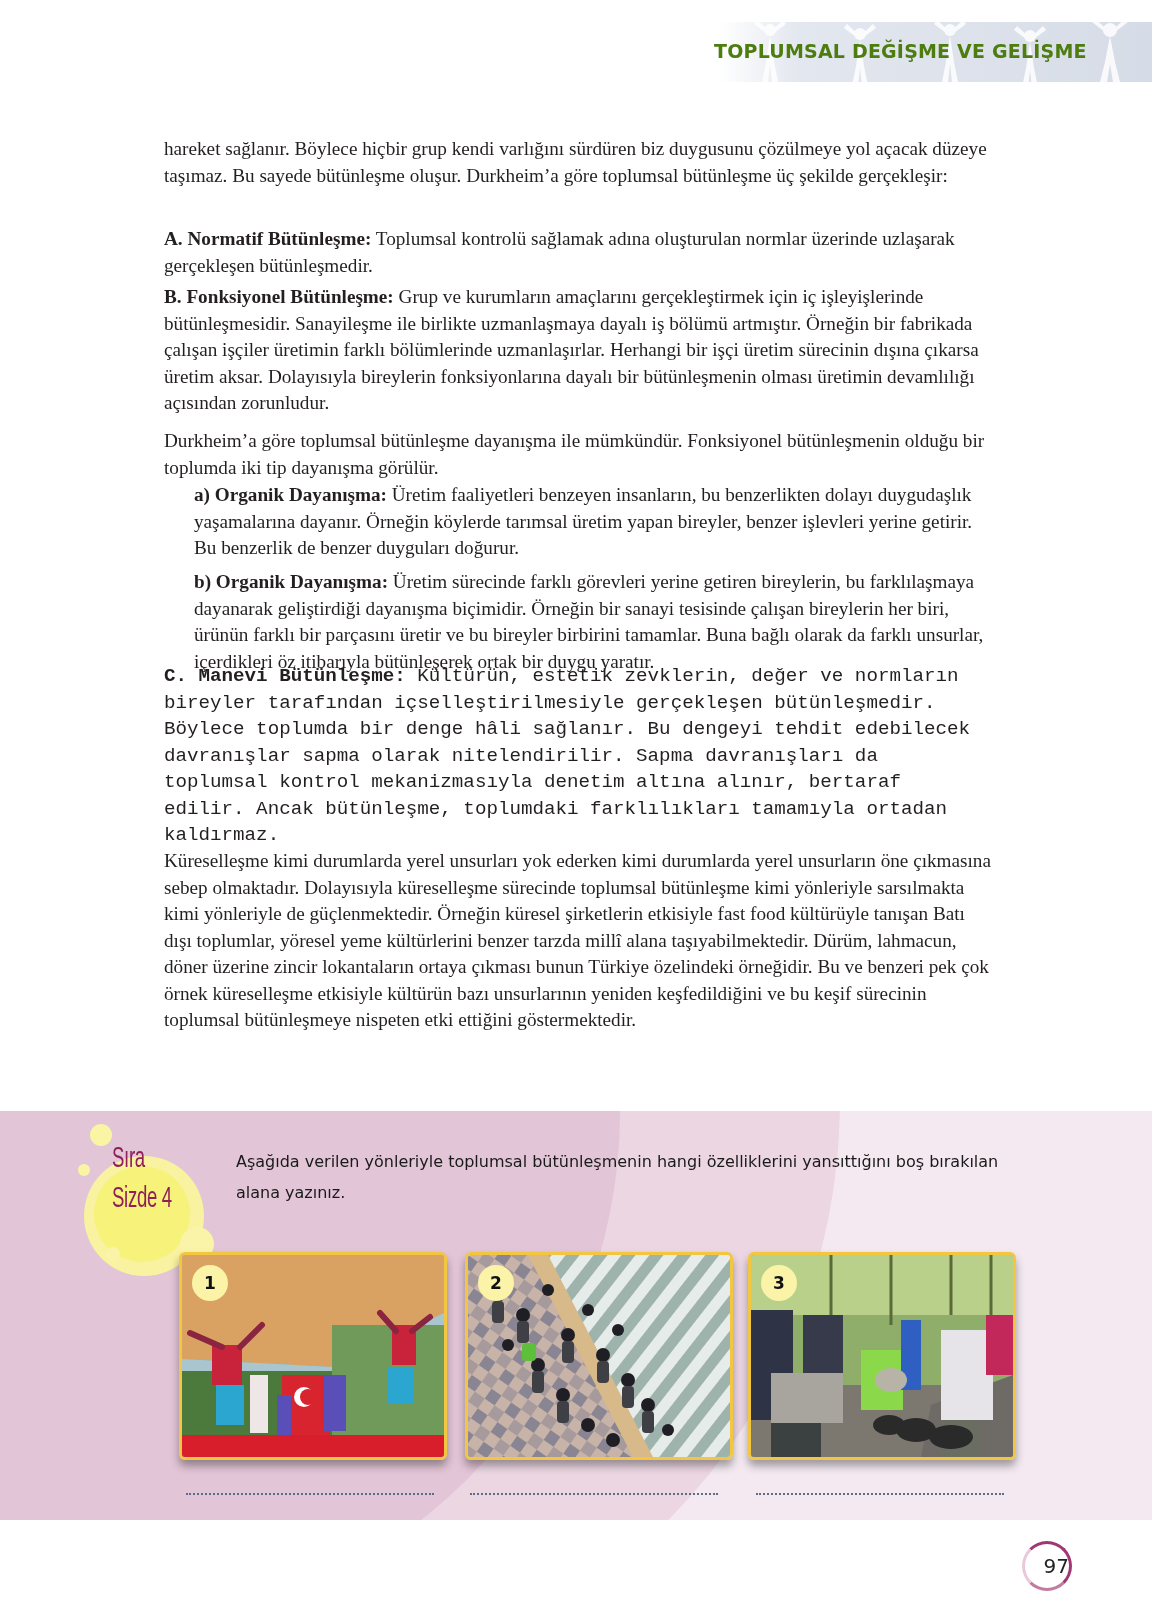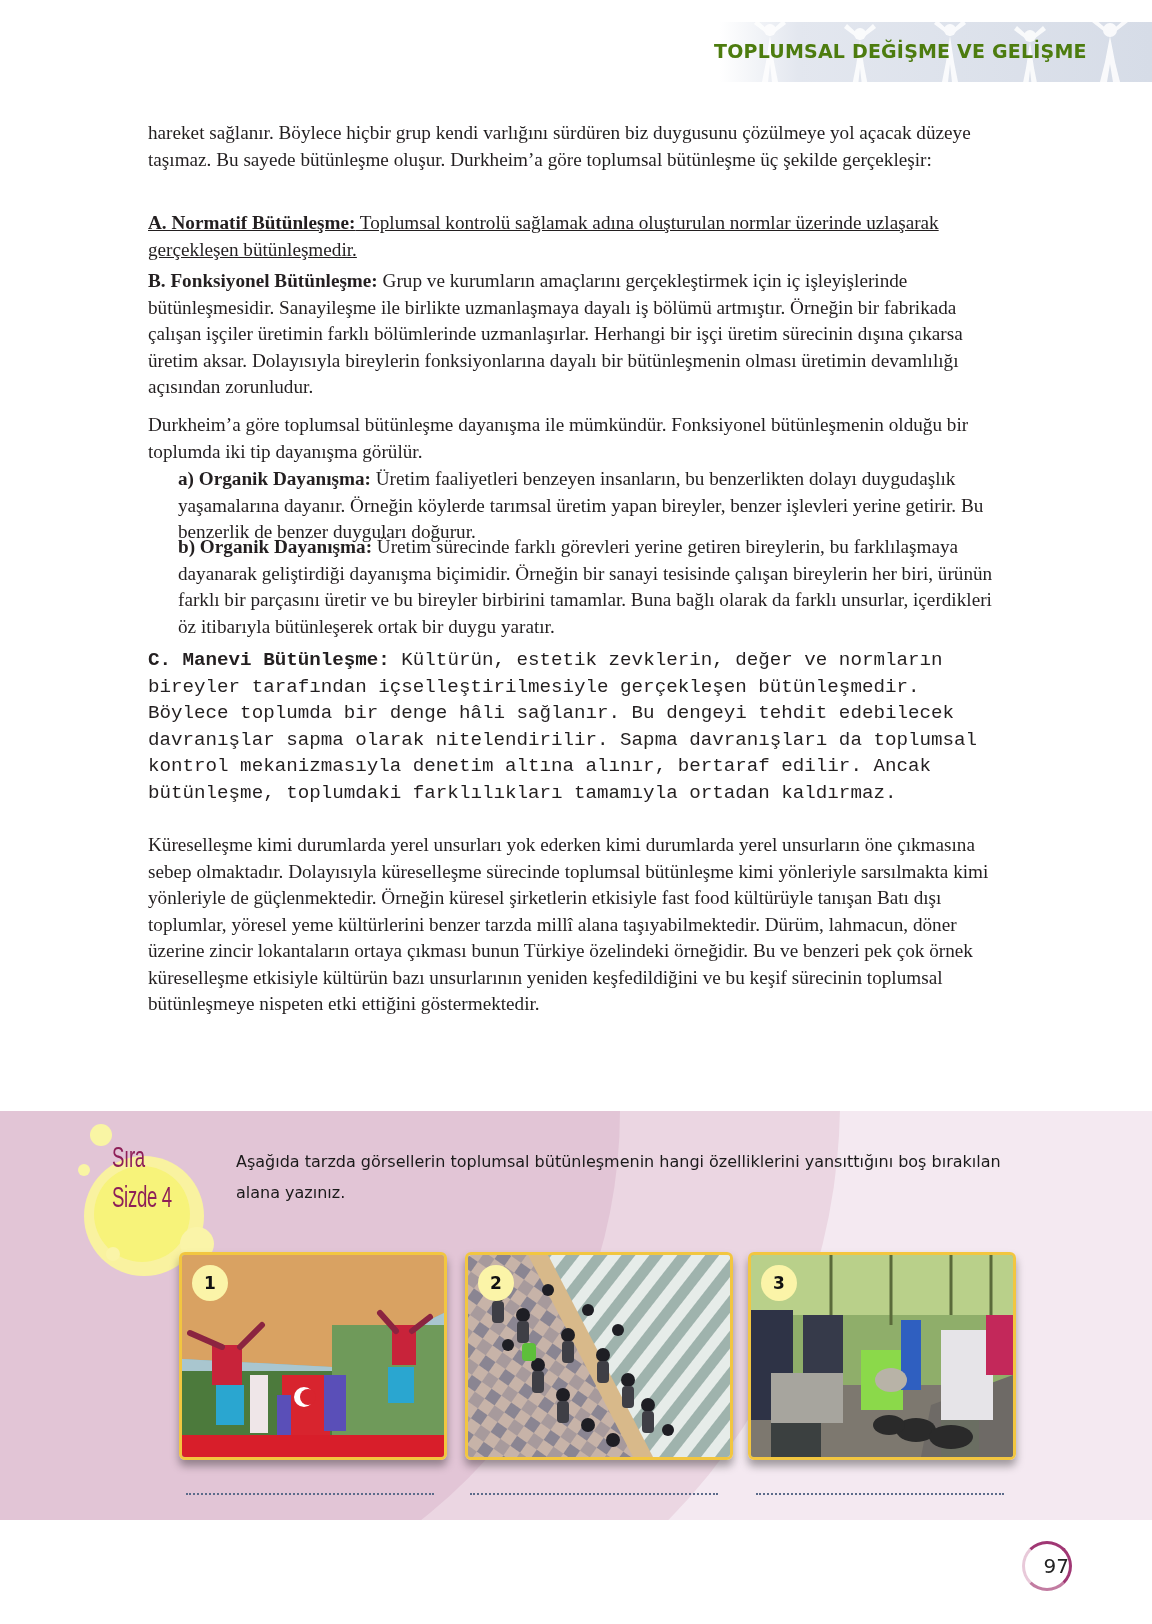--- a/index.html
+++ b/index.html
@@ -8,21 +8,21 @@
 
   
   .header-band { position:absolute; left:720px; top:22px; width:432px; height:60px;
     background:linear-gradient(90deg, rgba(232,236,243,0) 0%, #e3e7ef 18%, #d6dce7 100%); overflow:hidden; }
   .header-band svg { position:absolute; left:0; top:0; }
   .header-title { position:absolute; left:714px; top:40px; font-family:"DejaVu Sans", sans-serif; font-weight:bold;
     font-size:19px; color:#4d7c0f; letter-spacing:0.2px; white-space:nowrap; }
 
   
   .text-block { position:absolute; left:148px; width:860px; font-size:19.2px; line-height:26.5px; }
-  .text-block p { margin:0; }
+  .text-block p { margin:16px; }
   .indent { left:178px; width:830px; }
   b { font-weight:bold; }
 
   
   .activity { position:absolute; left:0; top:1111px; width:1152px; height:409px; background:#f4e9f1; overflow:hidden; }
   .activity .bg-shape1 { position:absolute; left:-420px; top:-520px; width:1040px; height:1040px; border-radius:50%; background:#e2c5d6; }
   .activity .bg-shape2 { position:absolute; left:-320px; top:-600px; width:1160px; height:1180px; border-radius:50%; background:#ebd6e2; z-index:0;}
   .activity .bg-shape1 { z-index:1; }
 
   .badge { position:absolute; left:70px; top:1122px; width:160px; height:145px; z-index:3; }
@@ -71,37 +71,37 @@
         </g>
     </g>
   </svg>
 </div>
 <div class="header-title">TOPLUMSAL DEĞİŞME VE GELİŞME</div>
 
 <div class="text-block" style="top:120px;">
   <p>hareket sağlanır. Böylece hiçbir grup kendi varlığını sürdüren biz duygusunu çözülmeye yol açacak düzeye taşımaz. Bu sayede bütünleşme oluşur. Durkheim’a göre toplumsal bütünleşme üç şekilde gerçekleşir:</p>
 </div>
 
-<div class="text-block" style="top:210px;text-decoration:underline;">
+<div class="text-block" style="top:210px;">
   <p><b>A. Normatif Bütünleşme:</b><span> Toplumsal kontrolü sağlamak adına oluşturulan normlar üzerinde uzlaşarak gerçekleşen bütünleşmedir.</span></p>
 </div>
 
 <div class="text-block" style="top:268px;">
   <p><b>B. Fonksiyonel Bütünleşme:</b><span> Grup ve kurumların amaçlarını gerçekleştirmek için iç işleyişlerinde bütünleşmesidir. Sanayileşme ile birlikte uzmanlaşmaya dayalı iş bölümü artmıştır. Örneğin bir fabrikada çalışan işçiler üretimin farklı bölümlerinde uzmanlaşırlar. Herhangi bir işçi üretim sürecinin dışına çıkarsa üretim aksar. Dolayısıyla bireylerin fonksiyonlarına dayalı bir bütünleşmenin olması üretimin devamlılığı açısından zorunludur.</span></p>
 </div>
 
 <div class="text-block" style="top:412px;">
   <p>Durkheim’a göre toplumsal bütünleşme dayanışma ile mümkündür. Fonksiyonel bütünleşmenin olduğu bir toplumda iki tip dayanışma görülür.</p>
 </div>
 
 <div class="text-block indent" style="top:466px;">
   <p><b>a) Organik Dayanışma:</b><span> Üretim faaliyetleri benzeyen insanların, bu benzerlikten dolayı duygudaşlık yaşamalarına dayanır. Örneğin köylerde tarımsal üretim yapan bireyler, benzer işlevleri yerine getirir. Bu benzerlik de benzer duyguları doğurur.</span></p>
 </div>
 
-<div class="text-block indent" style="top:534px;">
+<div class="text-block indent" style="top:553px;">
   <p><b>b) Organik Dayanışma:</b><span> Üretim sürecinde farklı görevleri yerine getiren bireylerin, bu farklılaşmaya dayanarak geliştirdiği dayanışma biçimidir. Örneğin bir sanayi tesisinde çalışan bireylerin her biri, ürünün farklı bir parçasını üretir ve bu bireyler birbirini tamamlar. Buna bağlı olarak da farklı unsurlar, içerdikleri öz itibarıyla bütünleşerek ortak bir duygu yaratır.</span></p>
 </div>
 
 <div class="text-block" style="top:647px;font-family:Liberation Mono, monospace;">
   <p><b>C. Manevi Bütünleşme:</b><span> Kültürün, estetik zevklerin, değer ve normların bireyler tarafından içselleştirilmesiyle gerçekleşen bütünleşmedir. Böylece toplumda bir denge hâli sağlanır. Bu dengeyi tehdit edebilecek davranışlar sapma olarak nitelendirilir. Sapma davranışları da toplumsal kontrol mekanizmasıyla denetim altına alınır, bertaraf edilir.  Ancak bütünleşme, toplumdaki farklılıkları tamamıyla ortadan kaldırmaz.</span></p>
 </div>
 
 <div class="text-block" style="top:832px;">
   <p>Küreselleşme kimi durumlarda yerel unsurları yok ederken kimi durumlarda yerel unsurların öne çıkmasına sebep olmaktadır. Dolayısıyla küreselleşme sürecinde toplumsal bütünleşme kimi yönleriyle sarsılmakta kimi yönleriyle de güçlenmektedir. Örneğin küresel şirketlerin etkisiyle fast food kültürüyle tanışan Batı dışı toplumlar, yöresel yeme kültürlerini benzer tarzda millî alana taşıyabilmektedir. Dürüm, lahmacun, döner üzerine zincir lokantaların ortaya çıkması bunun Türkiye özelindeki örneğidir. Bu ve benzeri pek çok örnek küreselleşme etkisiyle kültürün bazı unsurlarının yeniden keşfedildiğini ve bu keşif sürecinin toplumsal bütünleşmeye nispeten etki ettiğini göstermektedir.</p>
 </div>
@@ -117,21 +117,21 @@
   <div class="c" style="left:20px; top:2px; width:22px; height:22px; background:#f9f5a4;"></div>
   <div class="c" style="left:8px; top:42px; width:12px; height:12px; background:#f9f5a4;"></div>
   <div class="c" style="left:110px; top:105px; width:34px; height:34px; background:#faf4a8;"></div>
   <div class="c" style="left:36px; top:125px; width:14px; height:14px; background:#faf4a8;"></div>
 </div>
 <div class="badge-text">
   <div>Sıra</div>
   <div>Sizde 4</div>
 </div>
 
-<div class="activity-instruction">Aşağıda tarzda görsellerin toplumsal bütünleşmenin hangi özelliklerini yansıttığını boş bırakılan alana yazınız.</div>
+<div class="activity-instruction">Aşağıda verilen yönleriyle toplumsal bütünleşmenin hangi özelliklerini yansıttığını boş bırakılan alana yazınız.</div>
 
 <div class="photo" style="left:179px;">
   <svg width="262" height="202">
     <rect width="262" height="202" fill="#7fb8c9"></rect>
     <polygon points="0,0 262,0 262,58 150,112 0,104" fill="#d9a262"></polygon>
     <polygon points="0,104 150,112 262,58 262,70 150,122 0,116" fill="#a9c6cf"></polygon>
     <rect x="0" y="116" width="262" height="70" fill="#4c7a3c"></rect>
     <rect x="150" y="70" width="112" height="110" fill="#6f9a5a"></rect>
     <rect x="100" y="120" width="48" height="60" fill="#d8242e"></rect>
     <circle cx="122" cy="142" r="10" fill="#ffffff"></circle>

